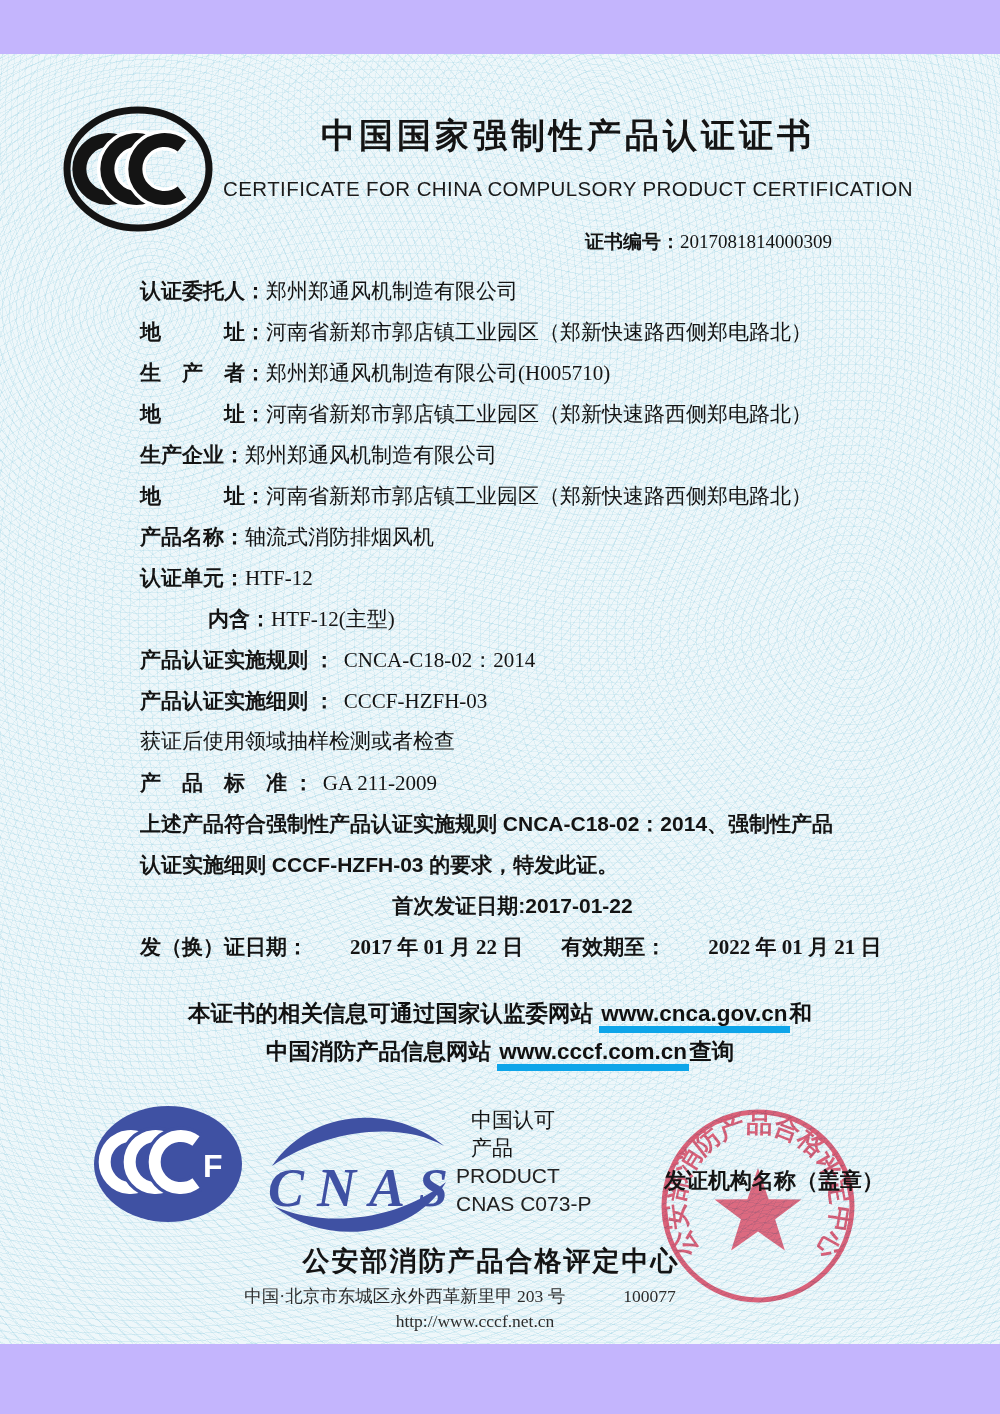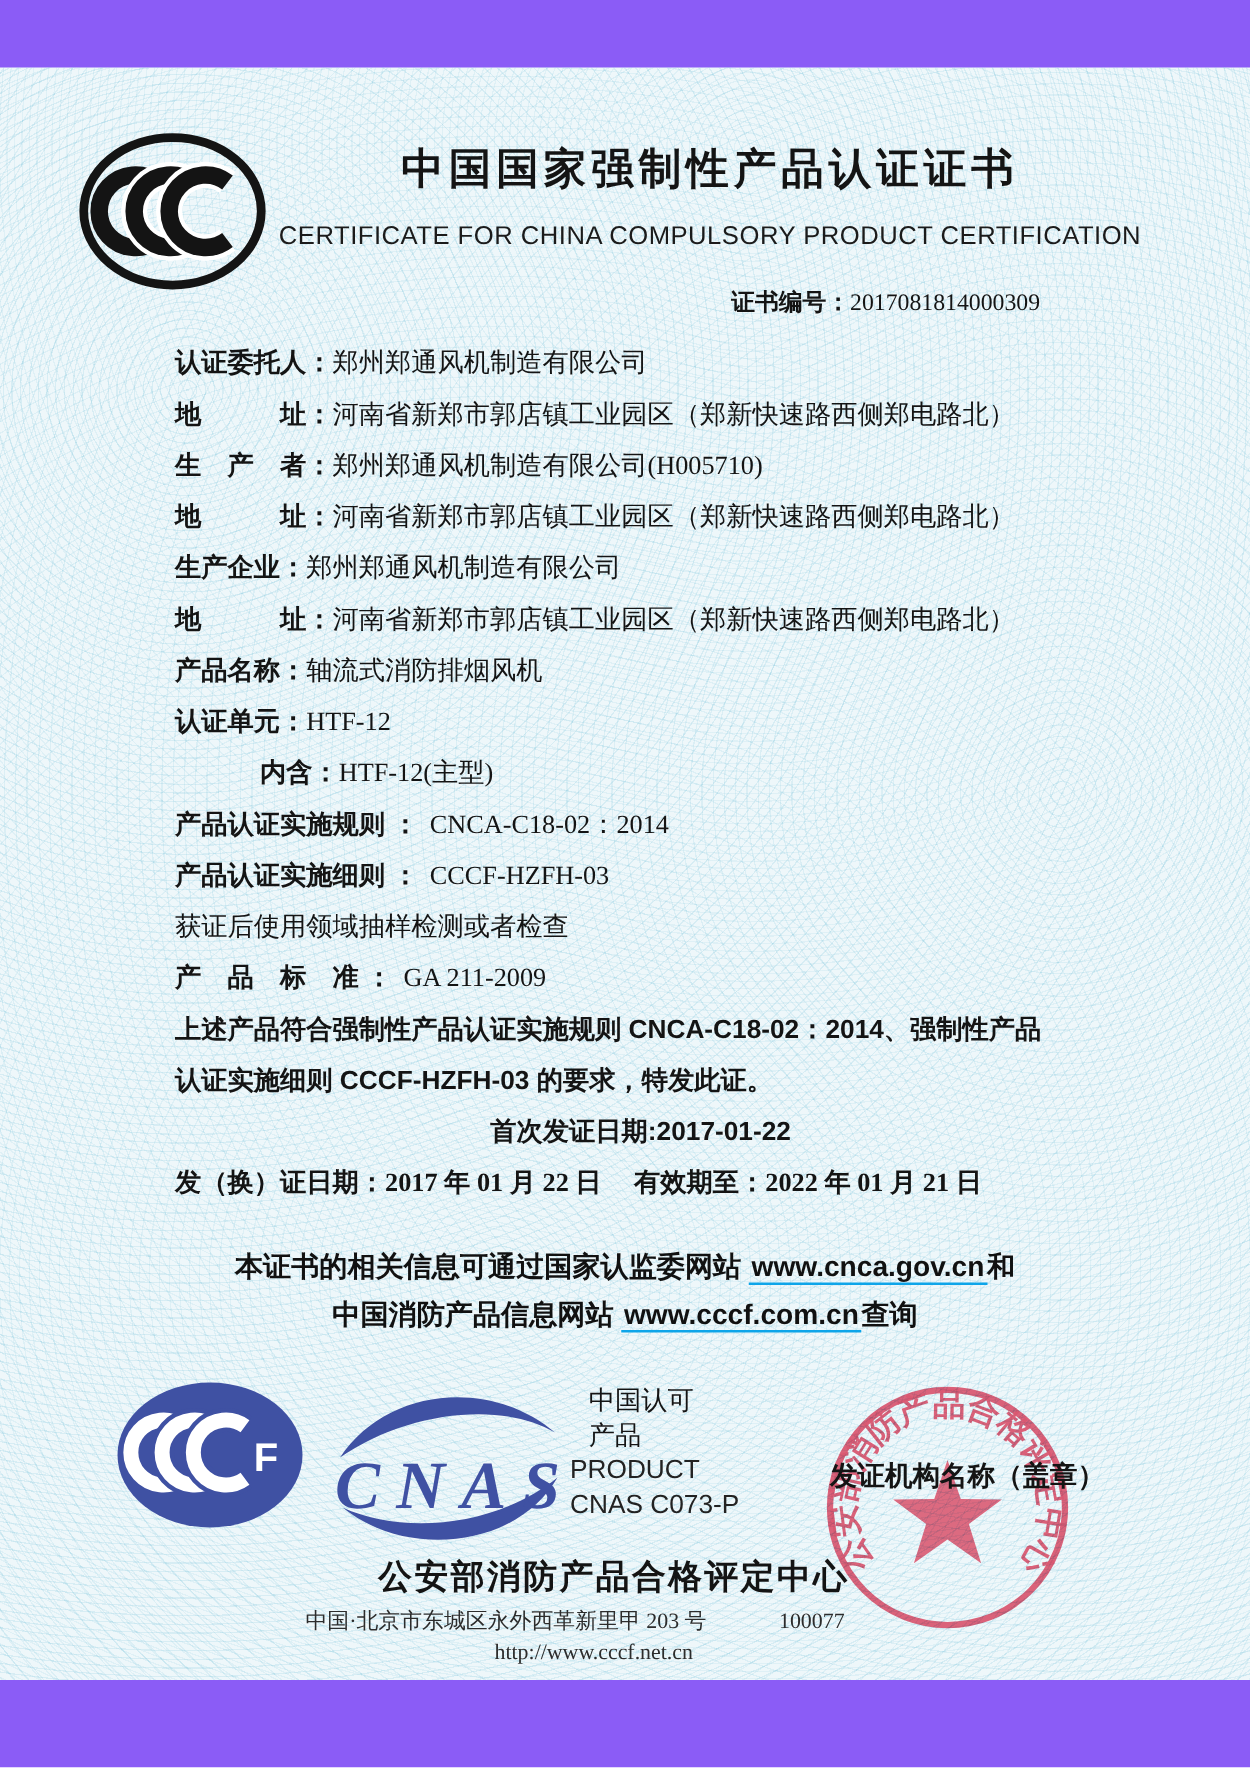--- a/index.html
+++ b/index.html
@@ -1,18 +1,18 @@
 <!DOCTYPE html>
 <html><head>
 <meta charset="utf-8">
 <style>
   html,body{margin:0;padding:0;background:#fff;}
   .page{
     position:relative;width:1000px;height:1414px;overflow:hidden;
-    background:#8b5cf6;
+    background:#c4b5fd;
     font-family:"Liberation Serif","DejaVu Serif",serif;
     color:#141414;
   }
   
   .paper{
     position:absolute;left:0;top:54px;width:1000px;height:1290px;
     background-color:#eef7fa;
     background-image:
       repeating-radial-gradient(circle at 15% 20%, rgba(110,190,215,.18) 0 1px, rgba(255,255,255,0) 1px 7px),
       repeating-radial-gradient(circle at 85% 45%, rgba(110,190,215,.15) 0 1px, rgba(255,255,255,0) 1px 9px),
@@ -34,29 +34,29 @@
   .certno .cn-label{font-weight:700;}
   
   .bodyblock{left:140px;top:270px;width:745px;}
   .row{height:41px;line-height:41px;font-size:21px;white-space:nowrap;}
   .lbl{font-family:"Liberation Sans","DejaVu Sans",sans-serif;font-weight:700;text-align:center;}
   .val{font-family:"Liberation Serif","DejaVu Serif",serif;}
   .val.gap{margin-left:9px;}
   .indent{padding-left:68px;}
   .boldline{font-family:"Liberation Sans","DejaVu Sans",sans-serif;font-weight:700;font-size:21px;}
   .centerline{text-align:center;}
-  .dates .lbl2{margin-left:26px;}
-  .dates .val{font-weight:600;}
+  .dates .lbl2{margin-left:38px;}
+  .dates .val{font-weight:600;margin-left:42px;}
   
   .notice{
     left:0;top:995px;width:1000px;text-align:center;
     font-family:"Liberation Sans","DejaVu Sans",sans-serif;
     font-weight:700;font-size:22.5px;line-height:38px;color:#111;
   }
-  .url{font-weight:700;border-bottom:2px solid #0ea5e9;padding:0 2px 0 2px;}
+  .url{font-weight:700;border-bottom:7px solid #0ea5e9;padding:0 2px 0 2px;}
   
   .accred{left:456px;top:1106px;font-size:21px;line-height:28px;}
   .accred .cjk{font-family:"Liberation Serif","DejaVu Serif",serif;margin-left:15px;}
   .accred .lat{font-family:"Liberation Sans","DejaVu Sans",sans-serif;color:#222;}
   .issuer{
     left:664px;top:1166px;z-index:5;
     font-size:22px;font-weight:700;white-space:nowrap;
     font-family:"Liberation Serif","DejaVu Serif",serif;
   }
   .orgname{left:0;top:1243px;width:982px;text-align:center;font-size:27px;font-weight:700;letter-spacing:2px;}

